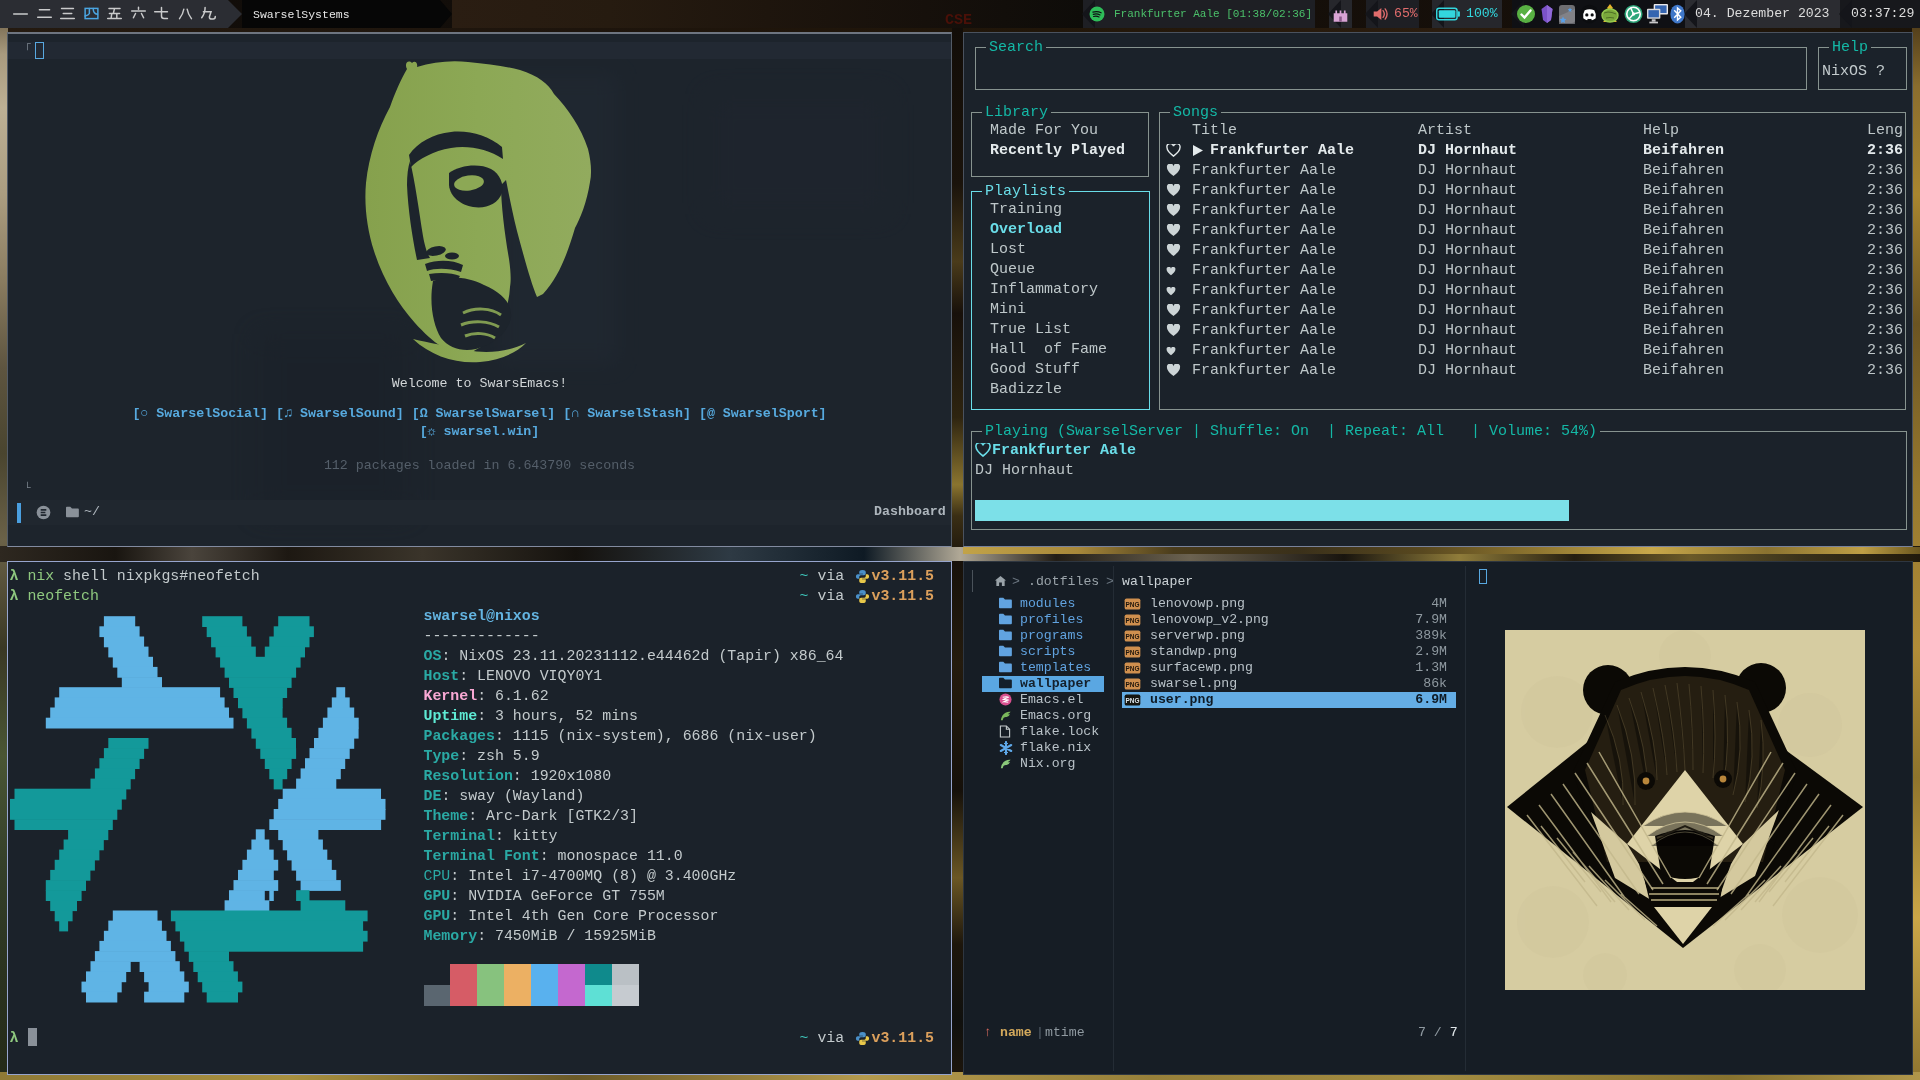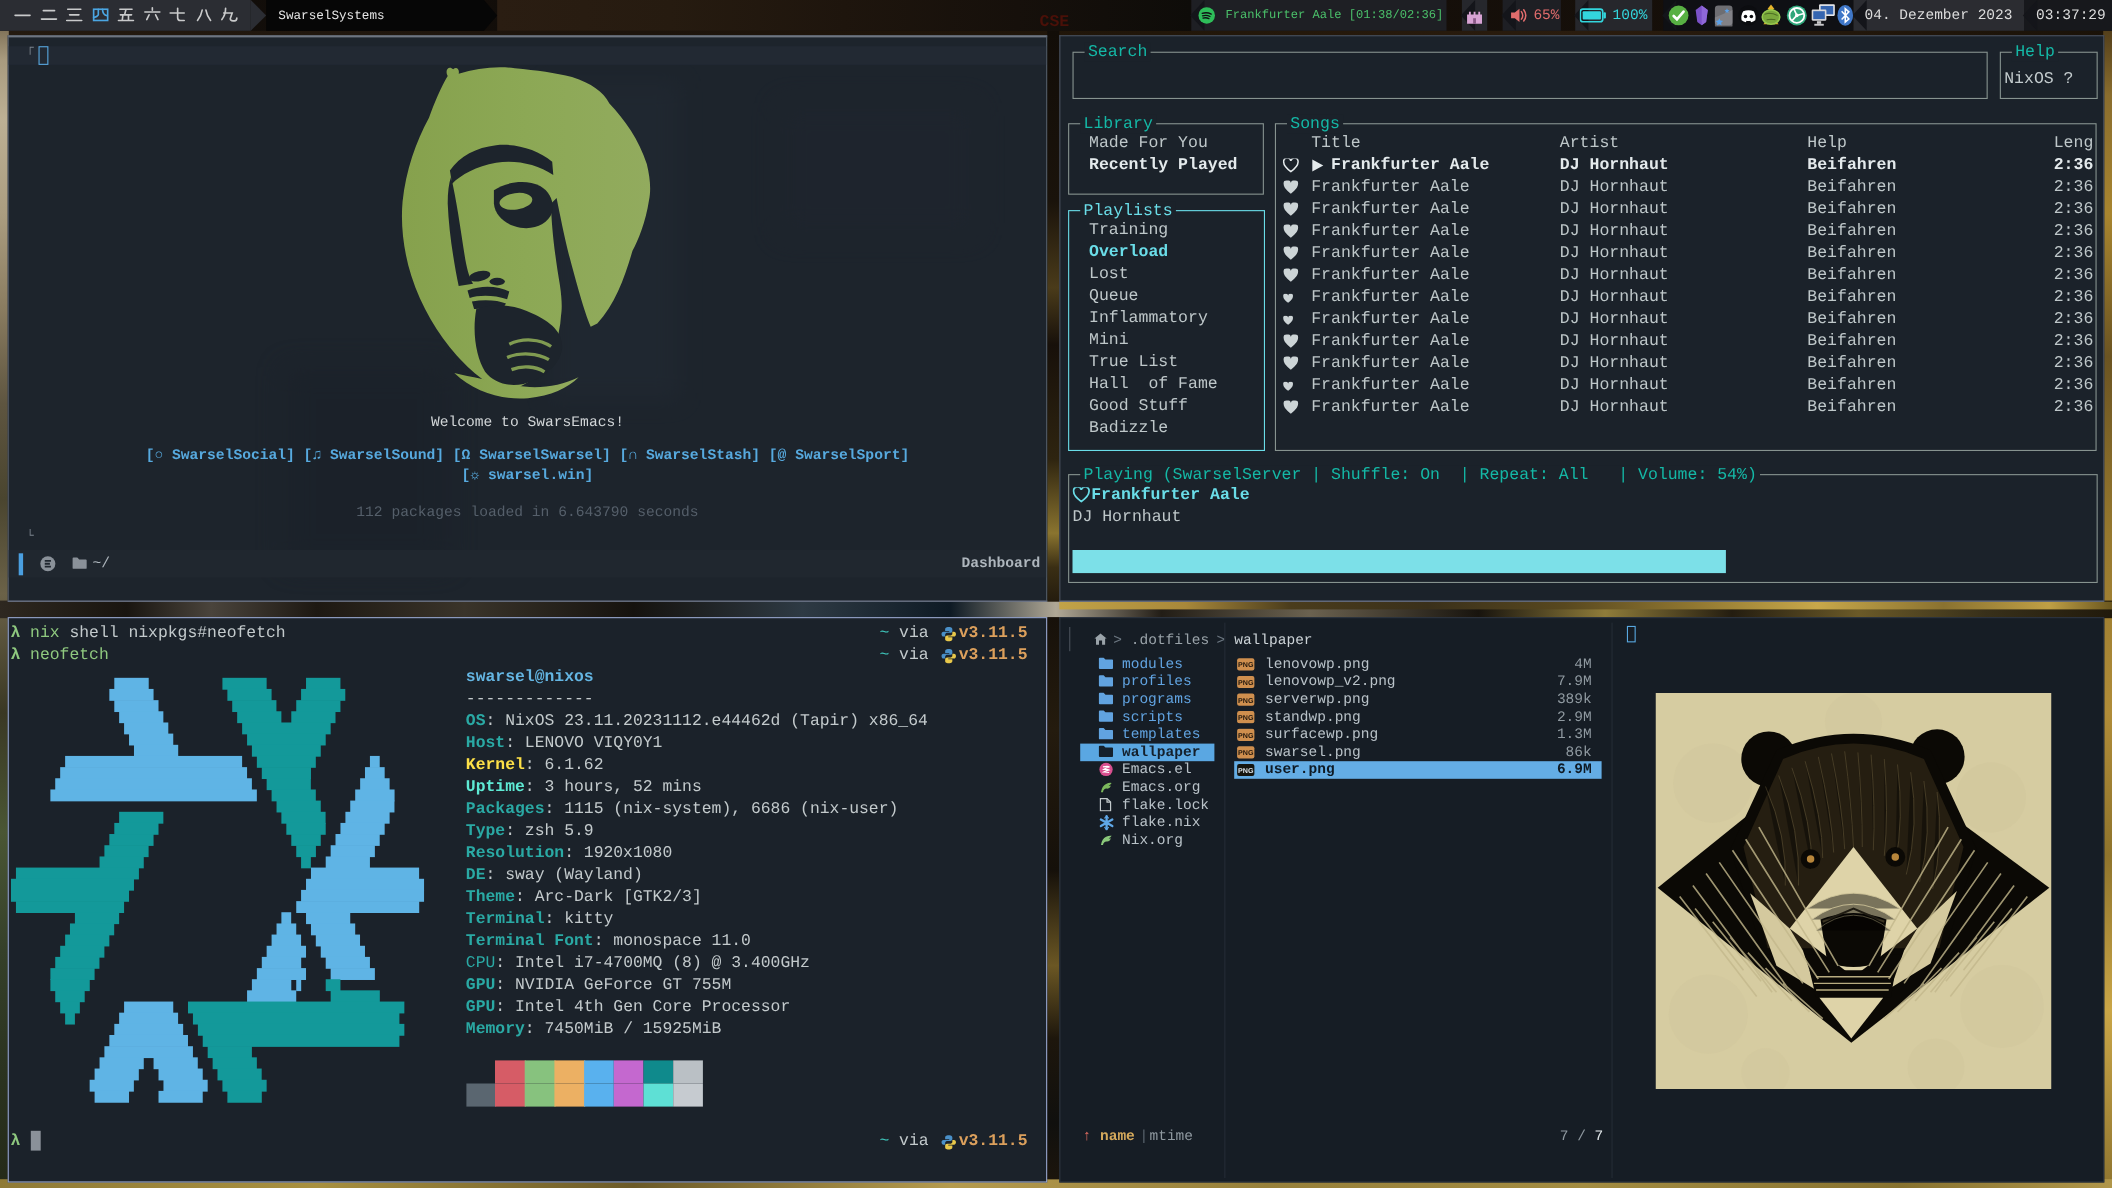--- a/index.html
+++ b/index.html
@@ -467,21 +467,21 @@
         <rect x="138.6" y="375.6" width="40.2" height="10.8" fill="#5fb4e5"></rect>
         <rect x="192.2" y="375.6" width="40.2" height="10.8" fill="#13999a"></rect>
         <rect x="76.0" y="385.7" width="31.3" height="10.8" fill="#5fb4e5"></rect>
         <rect x="134.1" y="385.7" width="40.2" height="10.8" fill="#5fb4e5"></rect>
         <rect x="196.7" y="385.7" width="31.3" height="10.8" fill="#13999a"></rect>
       </svg></div>
     <div class="abs t" style="left:415.5px;top:45.5px;font-weight:bold;color:#64b5e2">swarsel@nixos</div>
     <div class="abs t" style="left:415.5px;top:65.5px;color:#c3cacc">-------------</div>
     <div class="abs t" style="left:415.5px;top:85.5px;color:#c3cacc"><span style="color:#2aa9a4;font-weight:bold">OS</span>: NixOS 23.11.20231112.e44462d (Tapir) x86_64</div>
     <div class="abs t" style="left:415.5px;top:105.5px;color:#c3cacc"><span style="color:#2aa9a4;font-weight:bold">Host</span>: LENOVO VIQY0Y1</div>
-    <div class="abs t" style="left:415.5px;top:125.5px;color:#c3cacc"><span style="color:#fde047;font-weight:bold">Kernel</span>: 6.1.62</div>
+    <div class="abs t" style="left:415.5px;top:125.5px;color:#c3cacc"><span style="color:#f9a8d4;font-weight:bold">Kernel</span>: 6.1.62</div>
     <div class="abs t" style="left:415.5px;top:145.5px;color:#c3cacc"><span style="color:#5eead4;font-weight:bold">Uptime</span>: 3 hours, 52 mins</div>
     <div class="abs t" style="left:415.5px;top:165.5px;color:#c3cacc"><span style="color:#2aa9a4;font-weight:bold">Packages</span>: 1115 (nix-system), 6686 (nix-user)</div>
     <div class="abs t" style="left:415.5px;top:185.5px;color:#c3cacc"><span style="color:#2aa9a4;font-weight:bold">Type</span>: zsh 5.9</div>
     <div class="abs t" style="left:415.5px;top:205.5px;color:#c3cacc"><span style="color:#2aa9a4;font-weight:bold">Resolution</span>: 1920x1080</div>
     <div class="abs t" style="left:415.5px;top:225.5px;color:#c3cacc"><span style="color:#2aa9a4;font-weight:bold">DE</span>: sway (Wayland)</div>
     <div class="abs t" style="left:415.5px;top:245.5px;color:#c3cacc"><span style="color:#2aa9a4;font-weight:bold">Theme</span>: Arc-Dark [GTK2/3]</div>
     <div class="abs t" style="left:415.5px;top:265.5px;color:#c3cacc"><span style="color:#2aa9a4;font-weight:bold">Terminal</span>: kitty</div>
     <div class="abs t" style="left:415.5px;top:285.5px;color:#c3cacc"><span style="color:#2aa9a4;font-weight:bold">Terminal Font</span>: monospace 11.0</div>
     <div class="abs t" style="left:415.5px;top:305.5px;color:#c3cacc"><span style="color:#2aa9a4;font-weight:normal">CPU</span>: Intel i7-4700MQ (8) @ 3.400GHz</div>
     <div class="abs t" style="left:415.5px;top:325.5px;color:#c3cacc"><span style="color:#2aa9a4;font-weight:bold">GPU</span>: NVIDIA GeForce GT 755M</div>

